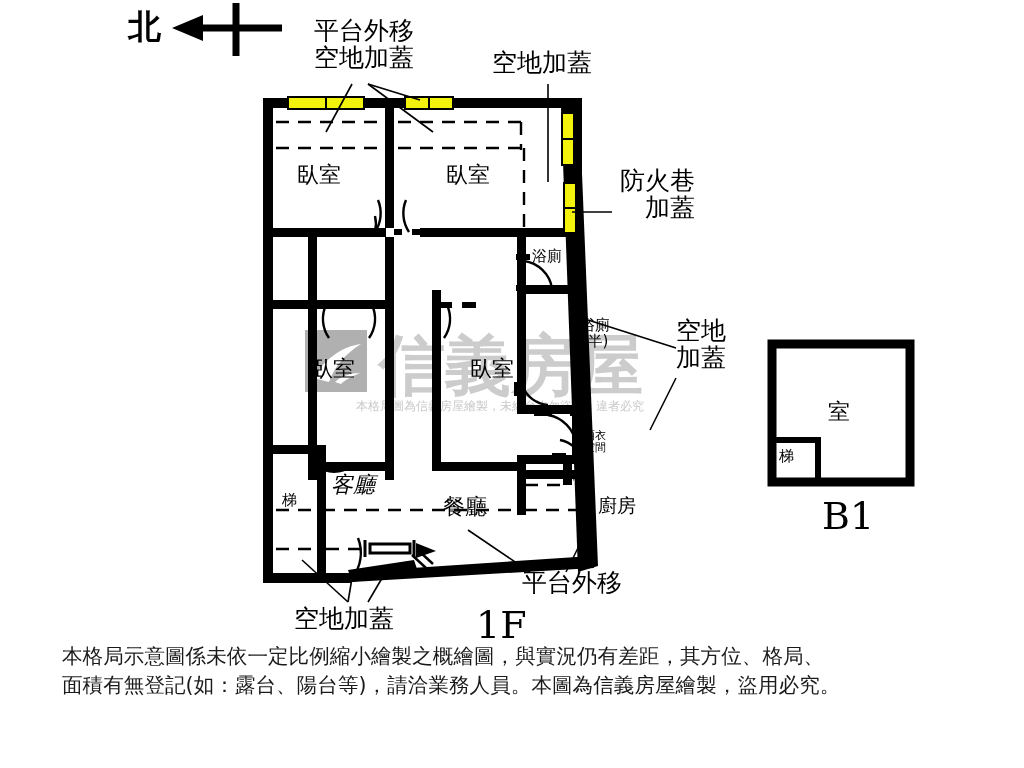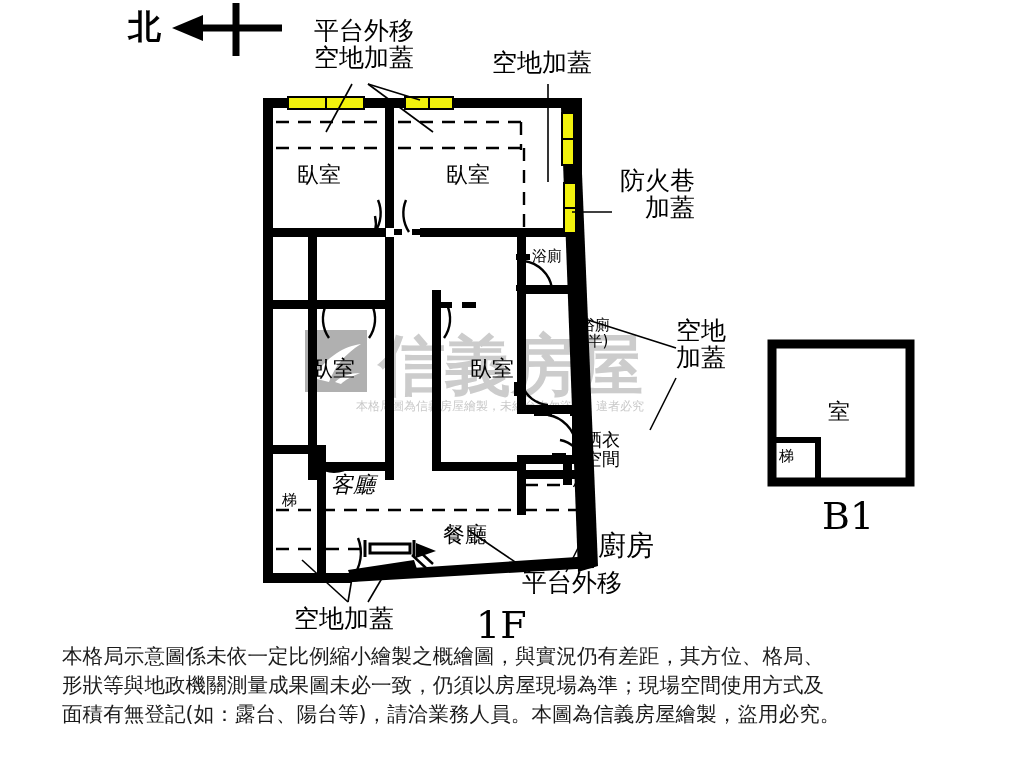--- a/index.html
+++ b/index.html
@@ -9,23 +9,23 @@
     font-family:"DejaVu Sans","Liberation Sans",sans-serif;
     position:relative;
     overflow:hidden;
   }
   #plan-root{position:absolute;left:0;top:0;width:1024px;height:768px;}
   svg.plan{position:absolute;left:0;top:0;width:1024px;height:768px;}
 
   .lbl{position:absolute;color:#000;line-height:1.06;white-space:pre;}
   .lbl-callout{font-size:25px;font-weight:400;text-align:right;}
   .lbl-room-lg{font-size:22px;}
-  .lbl-room-md{font-size:28px;margin-top:36px;}
+  .lbl-room-md{font-size:19px;}
   .lbl-room-sm{font-size:15px;}
-  .lbl-room-xs{font-size:18px;}
+  .lbl-room-xs{font-size:11px;}
   .lbl-floor{font-size:38px;font-family:"DejaVu Serif","Liberation Serif",serif;}
   .lbl-north{font-size:33px;font-weight:700;}
 
   #disclaimer{
     position:absolute;left:62px;top:642px;width:905px;
     font-size:20.5px;line-height:1.42;color:#1a1a1a;
     letter-spacing:0.1px;
   }
   #disclaimer div{white-space:pre;}
 
@@ -279,31 +279,30 @@
   <div class="lbl lbl-room-lg" style="left:311px;top:357px;">臥室</div>
   <div class="lbl lbl-room-lg" style="left:470px;top:357px;">臥室</div>
 
   <div class="lbl lbl-room-sm" style="left:532px;top:249px;">浴廁</div>
   <div class="lbl lbl-room-sm" style="left:580px;top:318px;text-align:center;">浴廁
 (半)</div>
   <div class="lbl lbl-room-xs" style="left:584px;top:430px;">晒衣
 空間</div>
 
   <div class="lbl lbl-room-lg" style="left:331px;top:473px;font-style:italic;">客廳</div>
-  <div class="lbl lbl-room-lg" style="left:443px;top:495px;margin-top:28px;">餐廳</div>
+  <div class="lbl lbl-room-lg" style="left:443px;top:495px;">餐廳</div>
   <div class="lbl lbl-room-md" style="left:598px;top:495px;">廚房</div>
 
   <div class="lbl lbl-room-sm" style="left:282px;top:493px;">梯</div>
   <div class="lbl lbl-room-xs" style="left:573px;top:472px;">梯</div>
 
   <div class="lbl lbl-floor" style="left:476px;top:605px;">1F</div>
 
   <div class="lbl lbl-room-lg" style="left:828px;top:400px;">室</div>
   <div class="lbl lbl-room-sm" style="left:779px;top:449px;">梯</div>
   <div class="lbl lbl-floor" style="left:822px;top:496px;">B1</div>
 
   <div id="disclaimer">
     <div>本格局示意圖係未依一定比例縮小繪製之概繪圖，與實況仍有差距，其方位、格局、</div>
-    <div>形狀等與地政機關測量成果圖未必一致，仍須以房屋現場為準；現場空間使用方式及</div>
     <div>面積有無登記(如：露台、陽台等)，請洽業務人員。本圖為信義房屋繪製，盜用必究。</div>
   </div>
 
 </div>
 
 </body></html>

